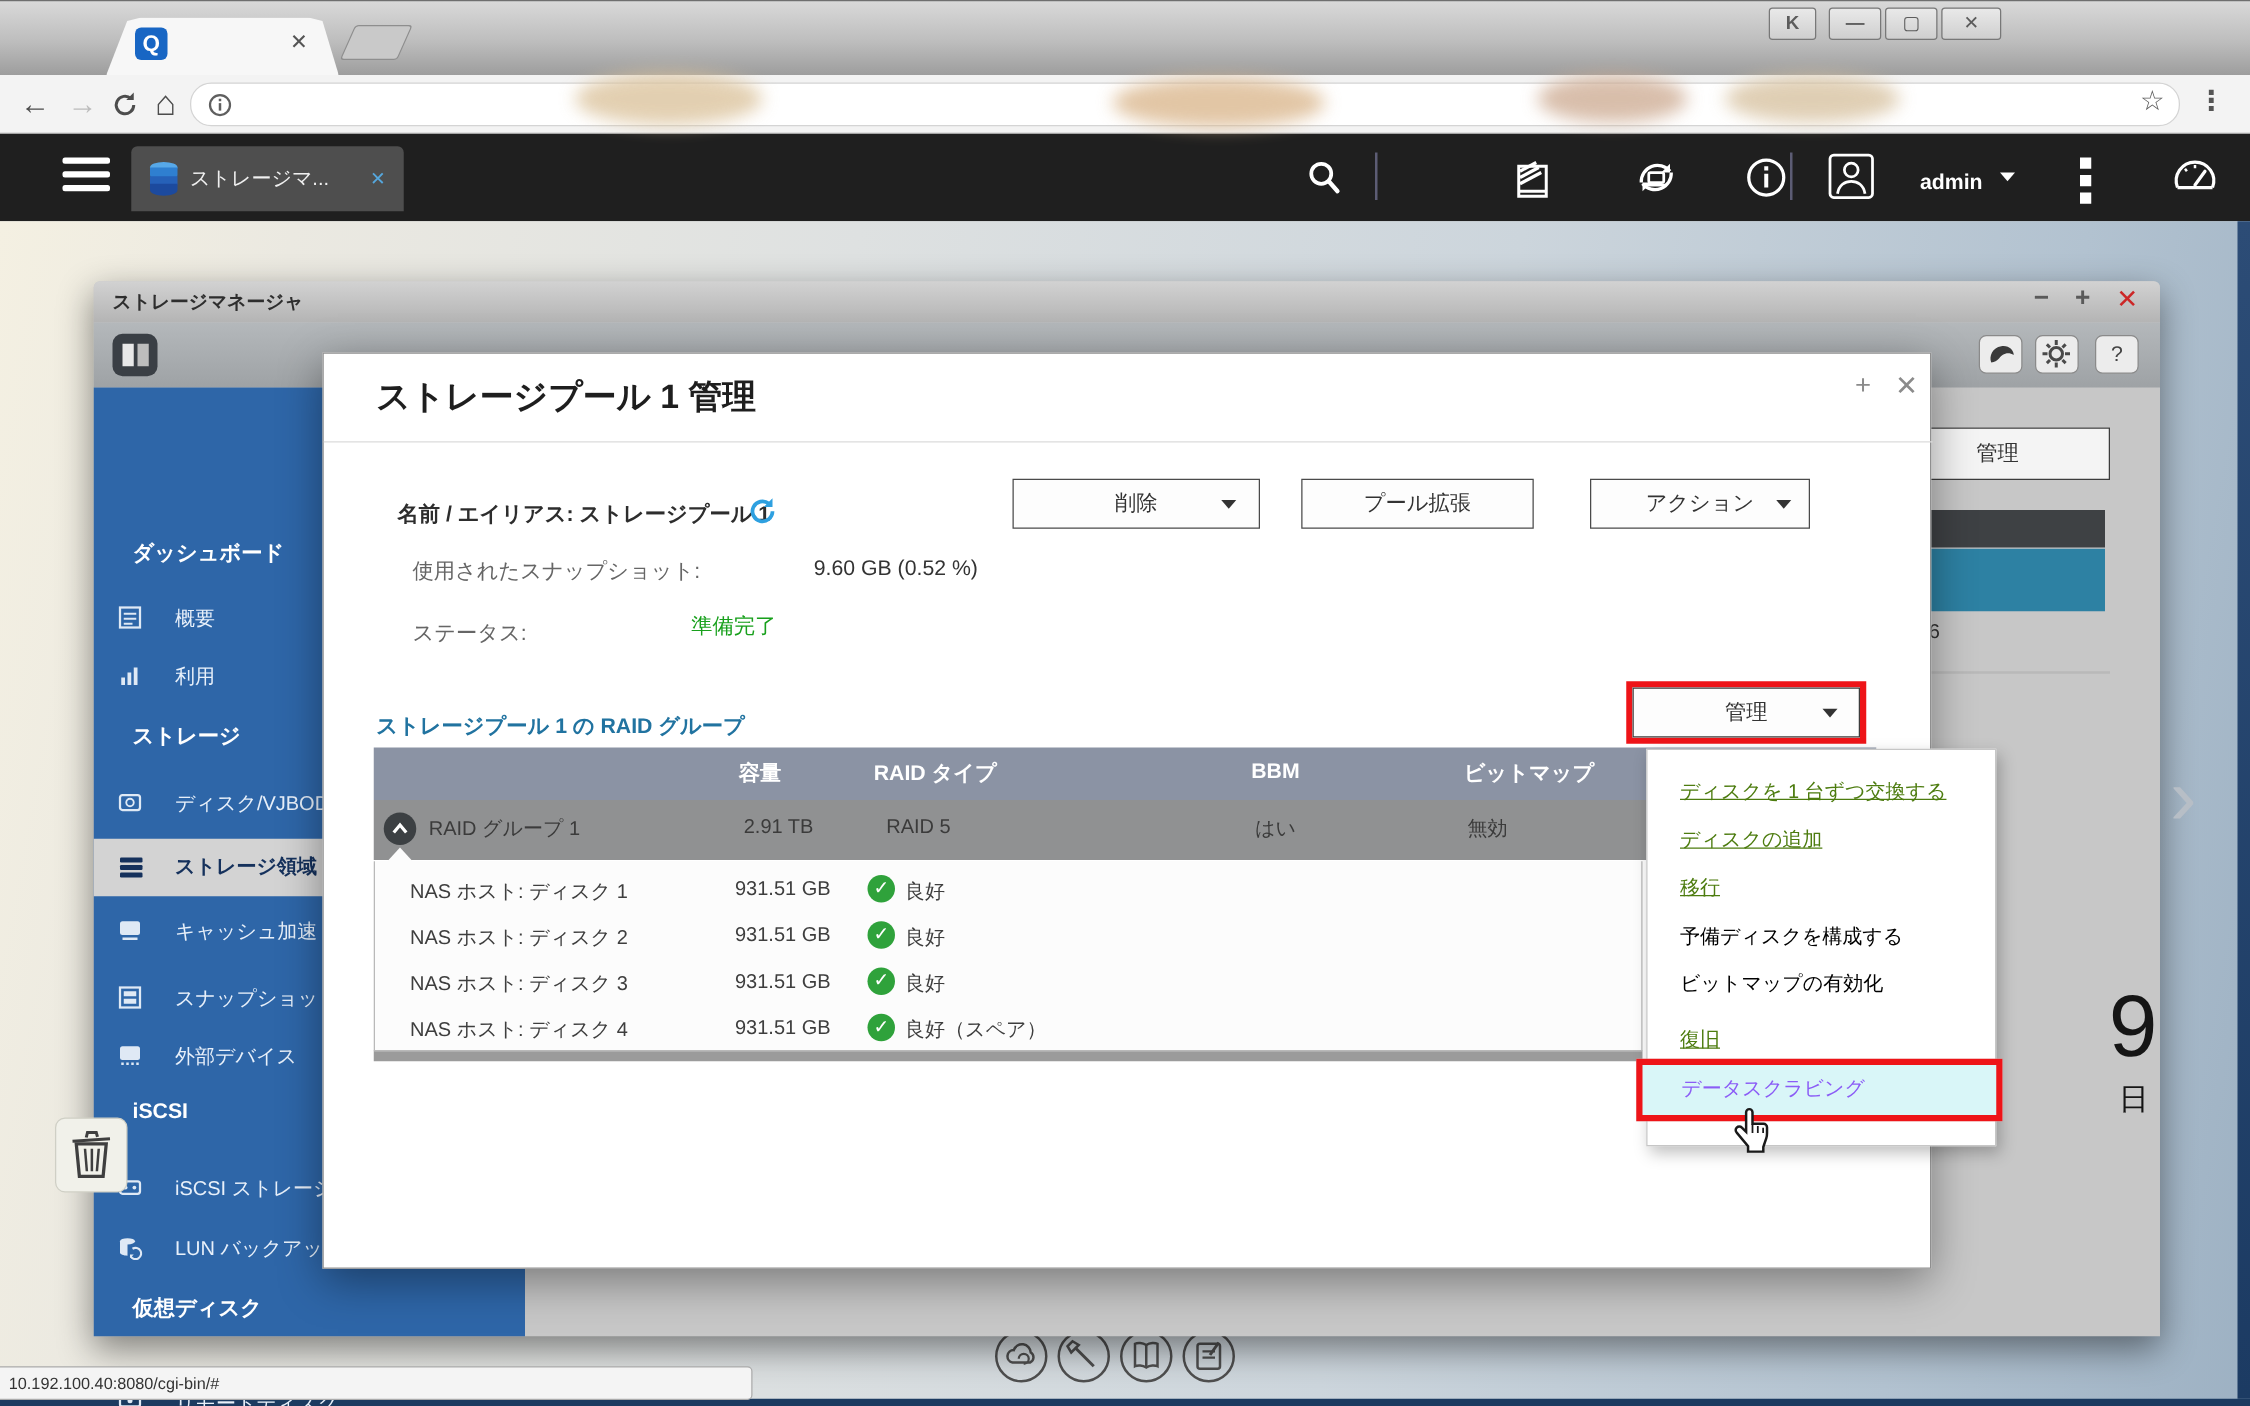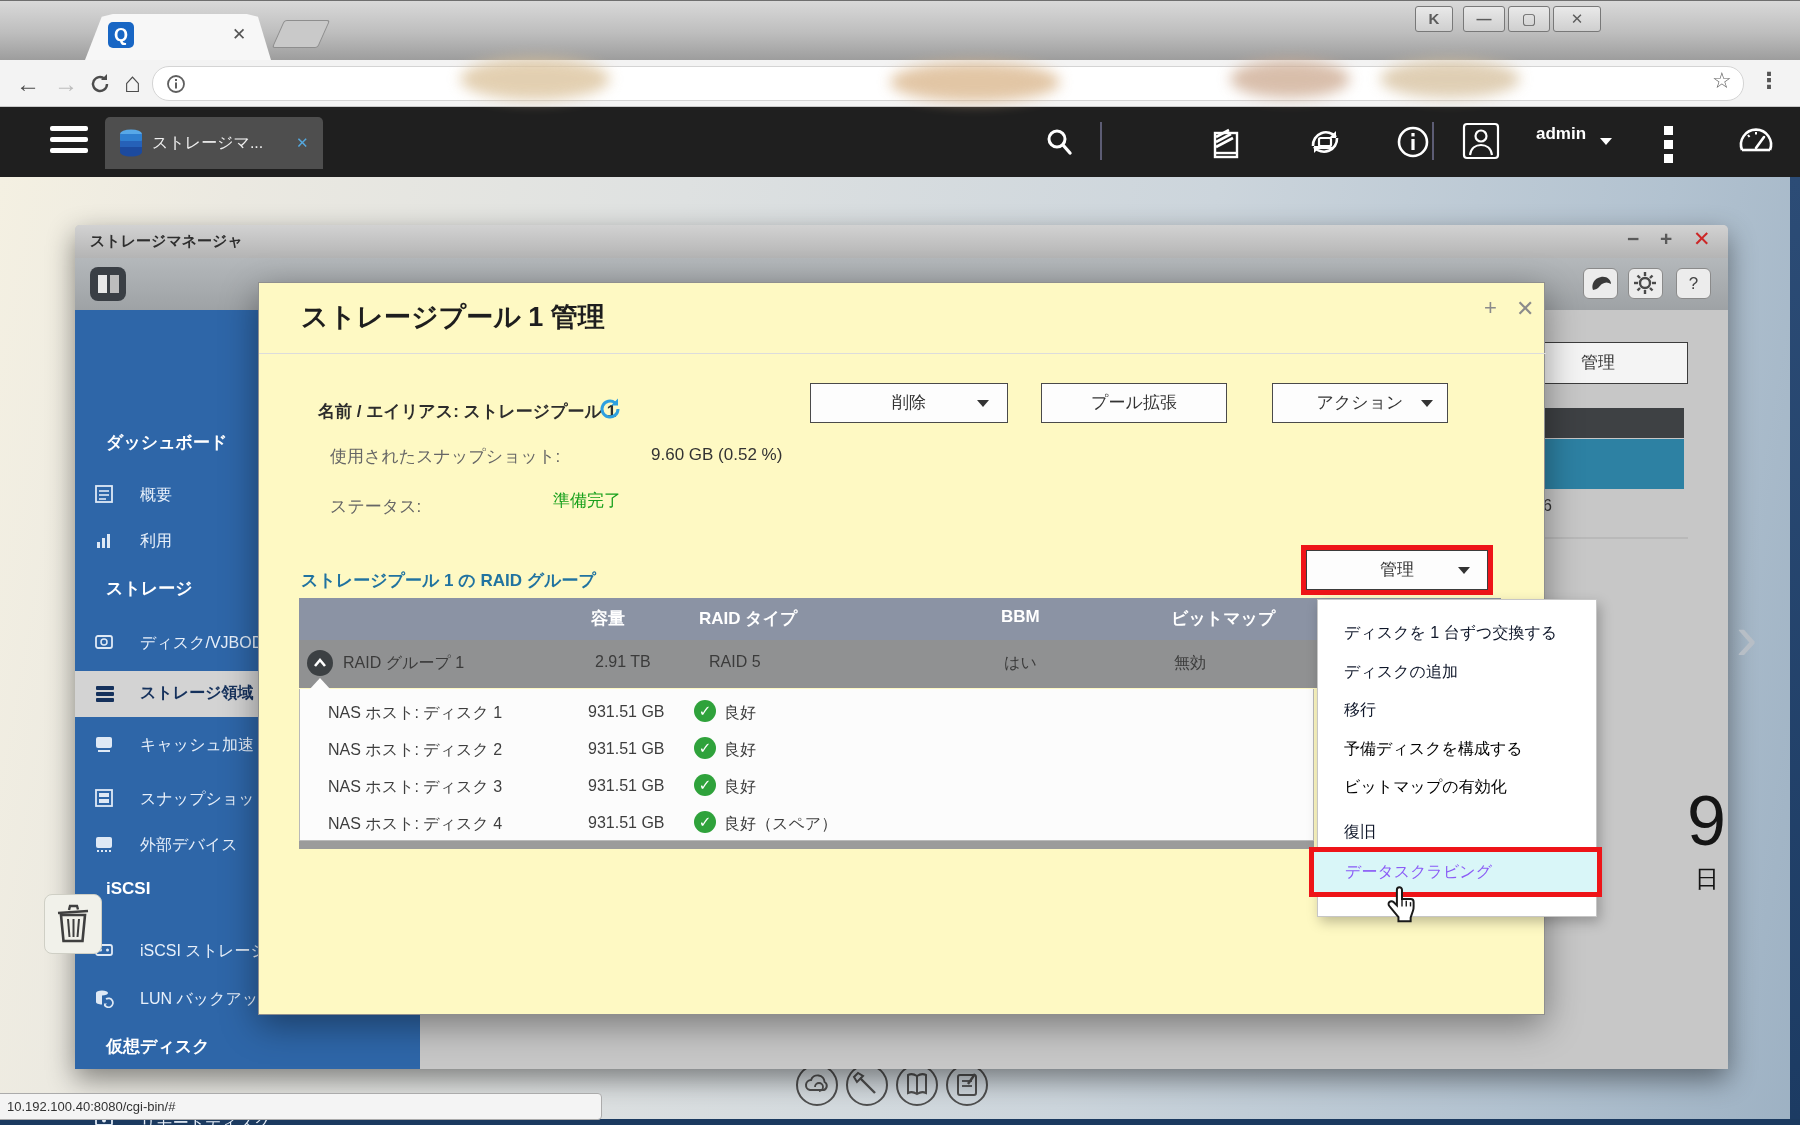--- a/index.html
+++ b/index.html
@@ -62,21 +62,21 @@
   .bar-dark{left:1433px;top:183px;width:176px;height:30px;background:#3e4144;}
   .bar-teal{left:1433px;top:214px;width:176px;height:50px;background:#2d81a3;}
   .bgsix{left:1468px;top:272px;font-size:16px;color:#333;}
   .bgline{left:1433px;top:312px;width:180px;height:2px;background:#b9b9b9;}
   .bignine{left:1612px;top:556px;font-size:70px;color:#151515;}
   .dayk{left:1620px;top:638px;font-size:24px;color:#151515;}
 
   .chevR{left:1736px;top:600px;font-size:64px;color:#b7bec6;font-weight:200;}
 
   
-  .modal{left:258px;top:282px;width:1287px;height:733px;background:#fef9c3;border:1px solid #8f8f8f;box-shadow:0 10px 34px rgba(0,0,0,.4);}
+  .modal{left:258px;top:282px;width:1287px;height:733px;background:#ffffff;border:1px solid #8f8f8f;box-shadow:0 10px 34px rgba(0,0,0,.4);}
   .modal .title{left:42px;top:16px;font-size:27px;font-weight:bold;color:#1e1e1e;}
   .mico{font-size:22px;color:#8b8b8b;}
   .mdiv{left:0px;top:70px;width:1287px;height:1px;background:#dcdcdc;}
   .flabel{font-size:17px;color:#666;}
   .fbold{font-size:17px;font-weight:bold;color:#2d2d2d;}
   .btn{background:#fdfdfd;border:1px solid #4a4a4a;text-align:center;color:#333;font-size:17px;}
   .caret-d{width:0;height:0;border-left:6px solid transparent;border-right:6px solid transparent;border-top:7px solid #333;}
   .green{color:#18a01c;font-size:17px;}
   .slink{font-size:17px;font-weight:bold;color:#2173a0;}
   
@@ -88,21 +88,21 @@
   .expcirc{width:26px;height:26px;border-radius:50%;background:#3c4043;}
   .callout{width:0;height:0;border-left:11px solid transparent;border-right:11px solid transparent;border-bottom:12px solid #fcfcfc;}
   .gchk{width:22px;height:22px;border-radius:50%;background:#2fa23b;color:#fff;text-align:center;line-height:22px;font-size:15px;font-weight:bold;}
   .drow{font-size:16px;color:#3e3e3e;}
   
   .redbox{border:5px solid #ee1418;}
   .manage-btn{left:0;top:0;width:182px;height:40px;background:#fdfdfd;border:1px solid #3c3c3c;text-align:center;line-height:38px;font-size:17px;color:#333;}
   
   .menu{left:1317px;top:599px;width:280px;height:318px;background:#fff;border:1px solid #c6c6c6;box-shadow:3px 5px 12px rgba(0,0,0,.25);}
   .mi{position:absolute;left:26px;white-space:nowrap;font-size:16px;color:#000000;}
-  .mi.dis{color:#0f172a;}
+  .mi.dis{color:#4d7c0f;text-decoration:underline;}
   .hl-item{left:1309px;top:847px;width:293px;height:50px;background:#d9f6f8;border:5px solid #ee1418;color:#8b5cf6;font-size:16px;line-height:40px;padding-left:31px;}
   
   .trash{left:44px;top:894px;width:58px;height:60px;background:#f1f1ea;border-radius:8px;border:1px solid #cfcfc5;}
 </style>
 </head>
 <body>
 
 <div class="screen">
 
   <div class="abs titlebar"></div>
@@ -187,21 +187,21 @@
       </svg>
   </div>
   <div class="abs vdiv" style="left:1432px;top:122px;height:38px;"></div>
   <div class="abs" style="left:1462px;top:122px;">
     <svg width="38" height="38" viewBox="0 0 38 38">
         <rect x="2" y="2" width="34" height="34" rx="3" fill="none" stroke="#fff" stroke-width="2.2"></rect>
         <circle cx="19" cy="14" r="5.5" fill="none" stroke="#fff" stroke-width="2.2"></circle>
         <path d="M8 33c1-7 6-10 11-10s10 3 11 10" fill="none" stroke="#fff" stroke-width="2.2"></path>
       </svg>
   </div>
-  <div class="abs admin" style="left:1536px;top:124px;text-align:right;">admin</div>
+  <div class="abs admin" style="left:1536px;top:136px;text-align:right;">admin</div>
   <div class="abs caret-w" style="left:1600px;top:138px;"></div>
   <div class="abs" style="left:1664px;top:126px;">
     <div class="sqdot" style="margin-bottom:5px;"></div>
       <div class="sqdot" style="margin-bottom:5px;"></div>
       <div class="sqdot"></div>
   </div>
   <div class="abs" style="left:1736px;top:122px;">
     <svg width="40" height="40" viewBox="0 0 40 40">
         <path d="M6 28a15 15 0 1 1 28 0" fill="none" stroke="#fff" stroke-width="2.6"></path>
         <line x1="6" y1="28" x2="34" y2="28" stroke="#fff" stroke-width="2.6"></line>

